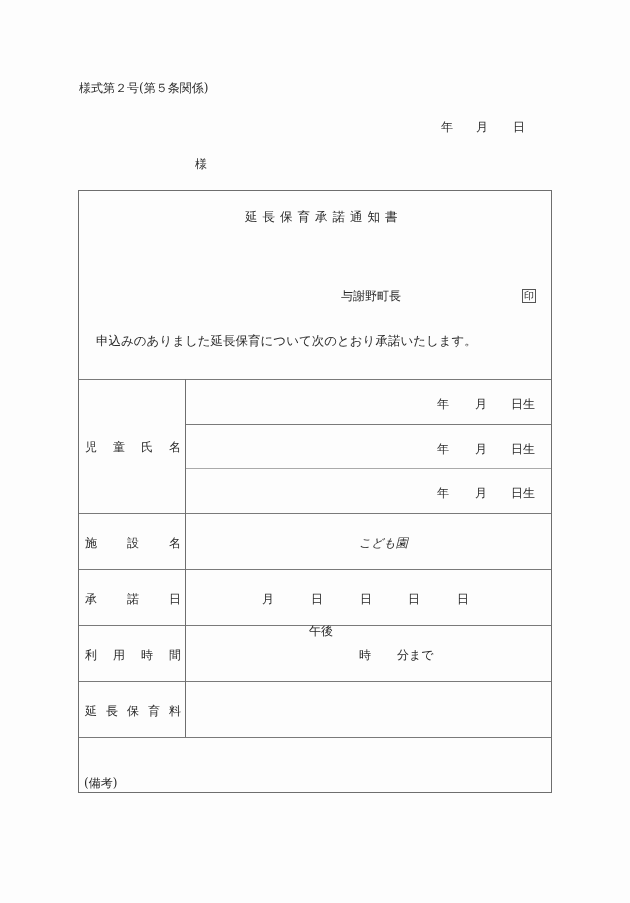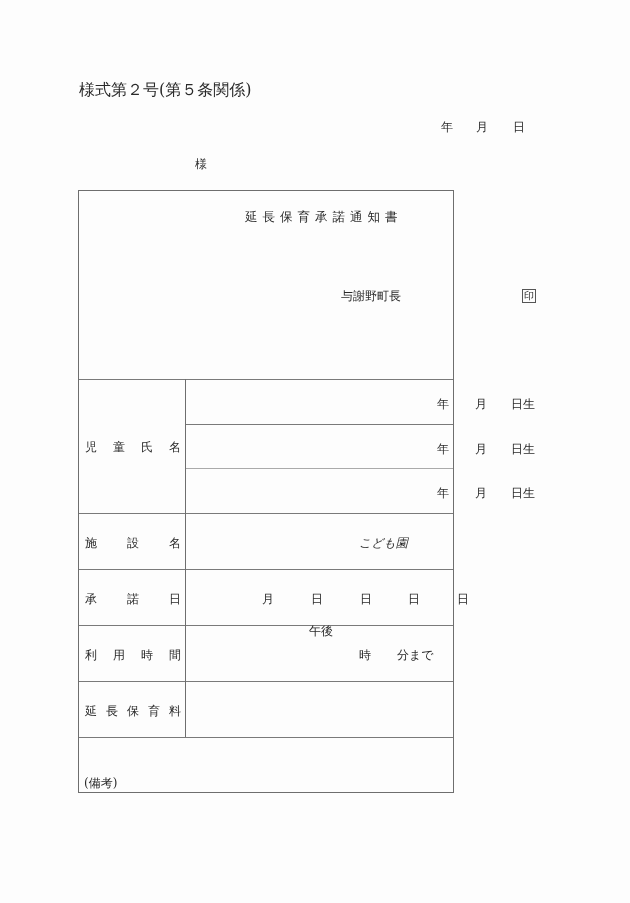--- a/index.html
+++ b/index.html
@@ -3,47 +3,48 @@
 <meta charset="utf-8">
 <style>
   html, body { margin:0; padding:0; }
   body {
     width:630px; height:903px; background:#fdfdfd; position:relative;
     font-family: "DejaVu Serif", "Liberation Serif", serif;
     color:#2a2a2a; font-size:12px; overflow:hidden;
   }
   .abs { position:absolute; white-space:nowrap; }
   .frame {
-    position:absolute; left:78px; top:190px; width:376px; height:603px;
+    position:absolute; left:78px; top:190px; width:474px; height:603px;
     border:1px solid #6e6e6e; box-sizing:border-box;
   }
   .hline { position:absolute; left:0; right:0; height:0; border-top:1px solid #7a7a7a; }
   .vline { position:absolute; top:0; width:0; border-left:1px solid #6e6e6e; }
   .lbl { position:absolute; left:6px; width:96px; display:flex; justify-content:space-between; align-items:center; }
   .title { letter-spacing:5px; font-size:12.5px; }
   .seal { border:1px solid #555; font-size:10px; padding:0 1px; line-height:12px; }
 </style>
 </head>
 <body>
 
-<div class="abs" style="left:79px;top:80px;font-size:16px;">様式第２号(第５条関係)</div>
+<div class="abs" style="left:79px;top:80px;font-size:12px;">様式第２号(第５条関係)</div>
 
 <div>
   <span class="abs" style="left:441px;top:119px;">年</span>
   <span class="abs" style="left:476px;top:119px;">月</span>
   <span class="abs" style="left:513px;top:119px;">日</span>
 </div>
 
 <span class="abs" style="left:195px;top:156px;">様</span>
 
 <div class="frame">
 
   <div class="abs title" style="left:166px;top:18px;">延長保育承諾通知書</div>
   <div class="abs" style="left:262px;top:97px;">与謝野町長</div>
   <div class="abs seal" style="left:443px;top:98px;">印</div>
+  <div class="abs" style="left:17px;top:142px;font-size:12.5px;">申込みのありました延長保育について次のとおり承諾いたします。</div>
 
   <div class="hline" style="top:188px;"></div>
   <div class="hline" style="top:233px;left:107px;"></div>
   <div class="hline" style="top:277px;left:107px;border-color:#aaa;"></div>
   <div class="hline" style="top:322px;"></div>
   <div class="hline" style="top:378px;"></div>
   <div class="hline" style="top:434px;"></div>
   <div class="hline" style="top:490px;"></div>
   <div class="hline" style="top:546px;"></div>
 

